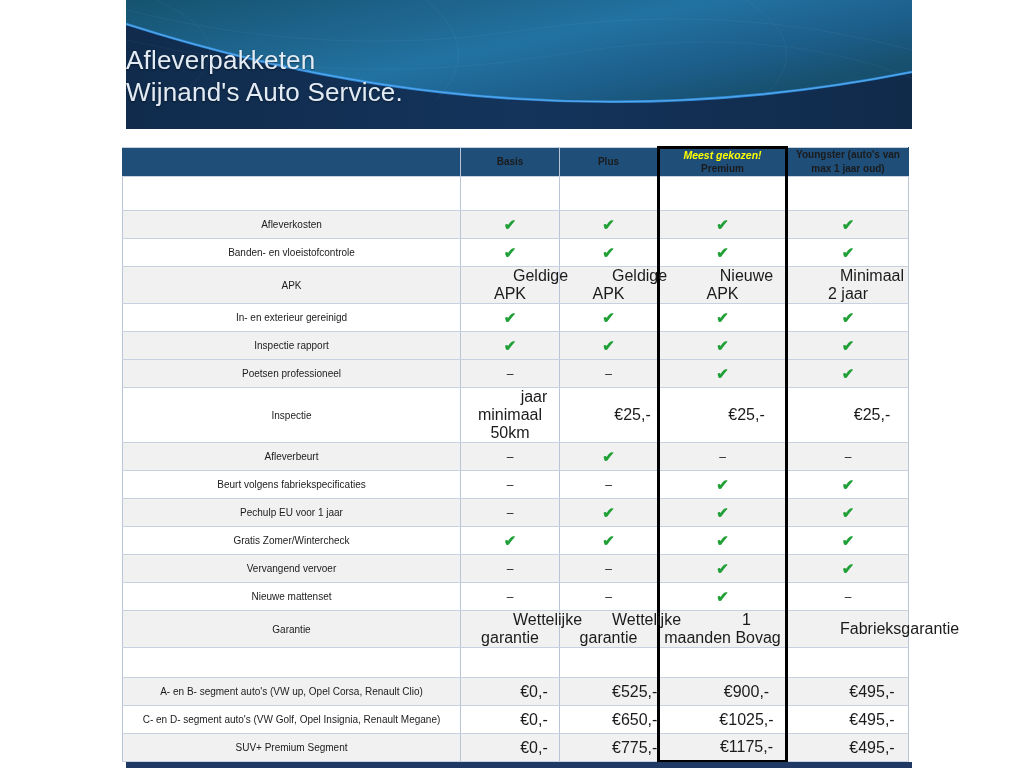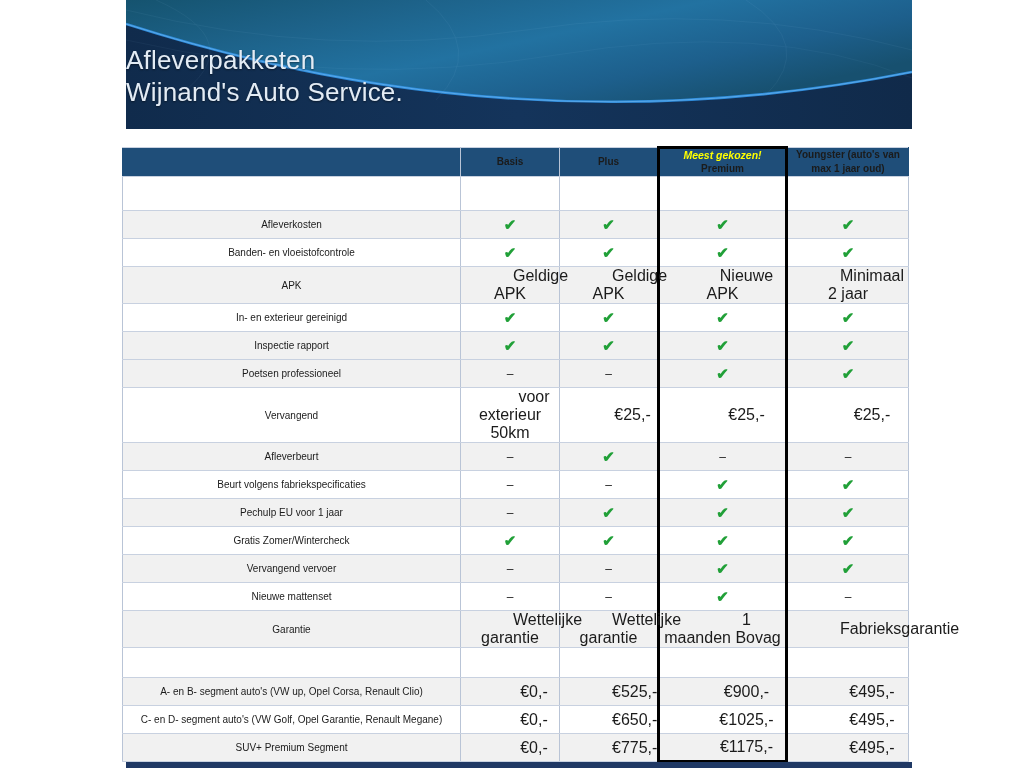--- a/index.html
+++ b/index.html
@@ -238,22 +238,22 @@
           <td><span class="chk">✔</span></td>
         </tr>
         <tr class="shade">
           <td><span class="feature-label">Poetsen professioneel</span></td>
           <td><span class="dash">–</span></td>
           <td><span class="dash">–</span></td>
           <td class="premium-cell"><span class="chk">✔</span></td>
           <td><span class="chk">✔</span></td>
         </tr>
         <tr class="plain">
-          <td><span class="feature-label">Vervangend</span></td>
-          <td><span class="val">voor exterieur 50km</span></td>
+          <td><span class="feature-label">Inspectie</span></td>
+          <td><span class="val">jaar minimaal 50km</span></td>
           <td><span class="val">€25,-</span></td>
           <td class="premium-cell"><span class="val">€25,-</span></td>
           <td><span class="val">€25,-</span></td>
         </tr>
         <tr class="shade">
           <td><span class="feature-label">Afleverbeurt</span></td>
           <td><span class="dash">–</span></td>
           <td><span class="chk">✔</span></td>
           <td class="premium-cell"><span class="dash">–</span></td>
           <td><span class="dash">–</span></td>
@@ -308,21 +308,21 @@
           <td></td>
         </tr>
         <tr class="shade">
           <td><span class="feature-label">A- en B- segment auto's (VW up, Opel Corsa, Renault Clio)</span></td>
           <td><span class="val">€0,-</span></td>
           <td><span class="val">€525,-</span></td>
           <td class="premium-cell"><span class="val">€900,-</span></td>
           <td><span class="val">€495,-</span></td>
         </tr>
         <tr class="plain">
-          <td><span class="feature-label">C- en D- segment auto's (VW Golf, Opel Garantie, Renault Megane)</span></td>
+          <td><span class="feature-label">C- en D- segment auto's (VW Golf, Opel Insignia, Renault Megane)</span></td>
           <td><span class="val">€0,-</span></td>
           <td><span class="val">€650,-</span></td>
           <td class="premium-cell"><span class="val">€1025,-</span></td>
           <td><span class="val">€495,-</span></td>
         </tr>
         <tr class="shade">
           <td><span class="feature-label">SUV+ Premium Segment</span></td>
           <td><span class="val">€0,-</span></td>
           <td><span class="val">€775,-</span></td>
           <td class="premium-cell"><span class="val">€1175,-</span></td>

